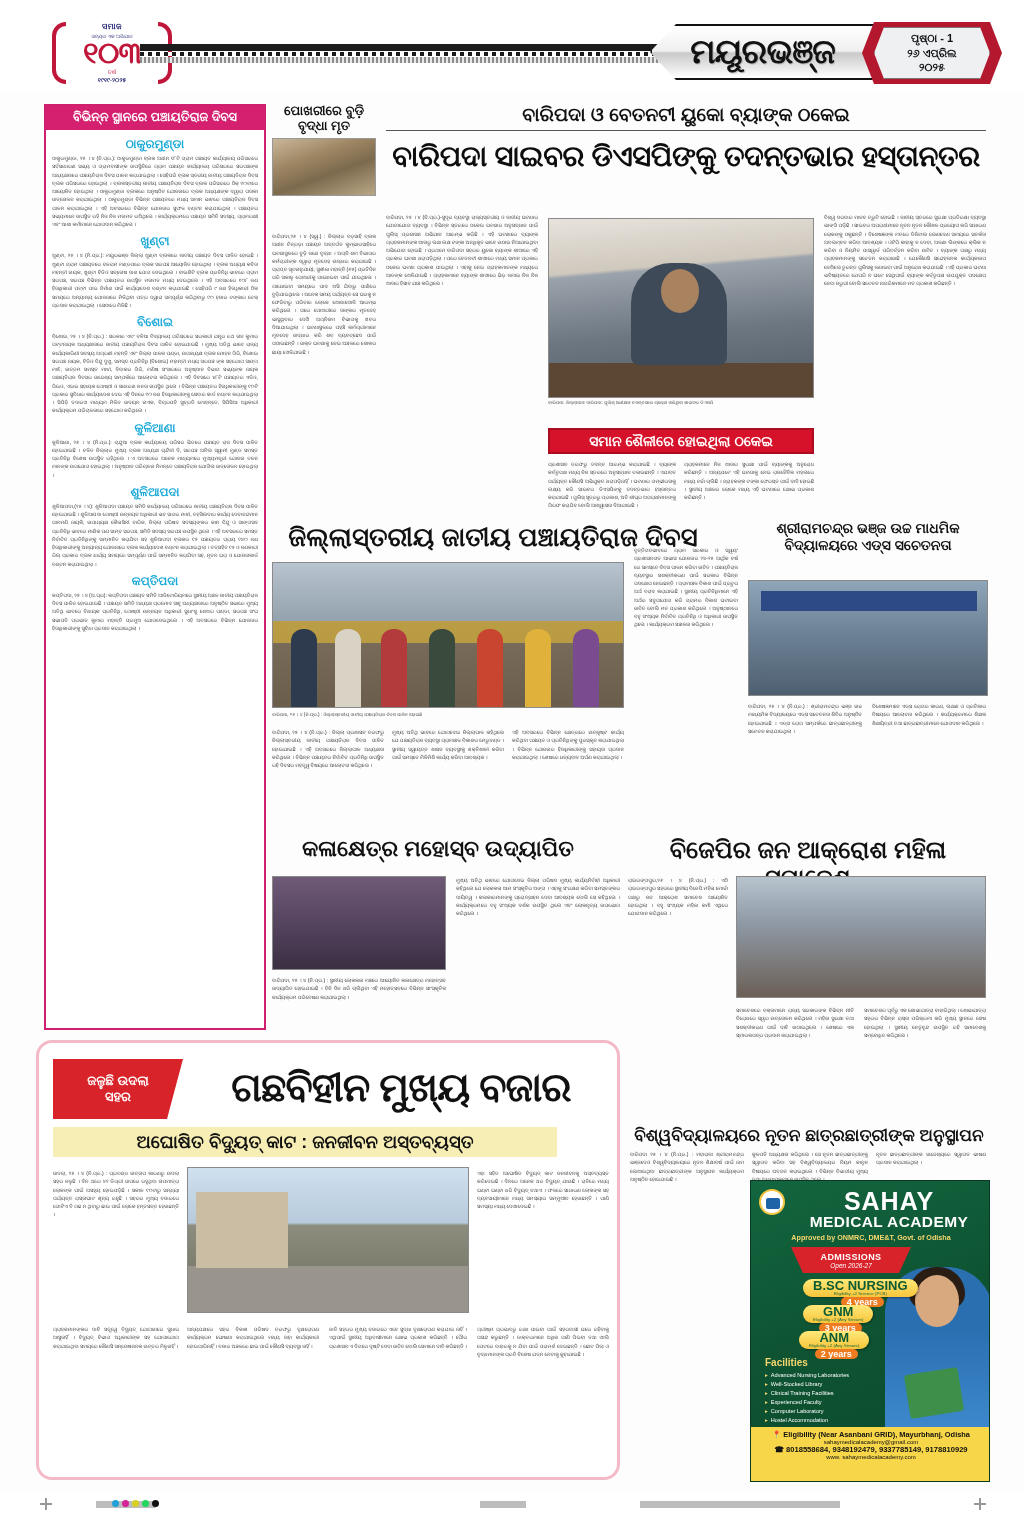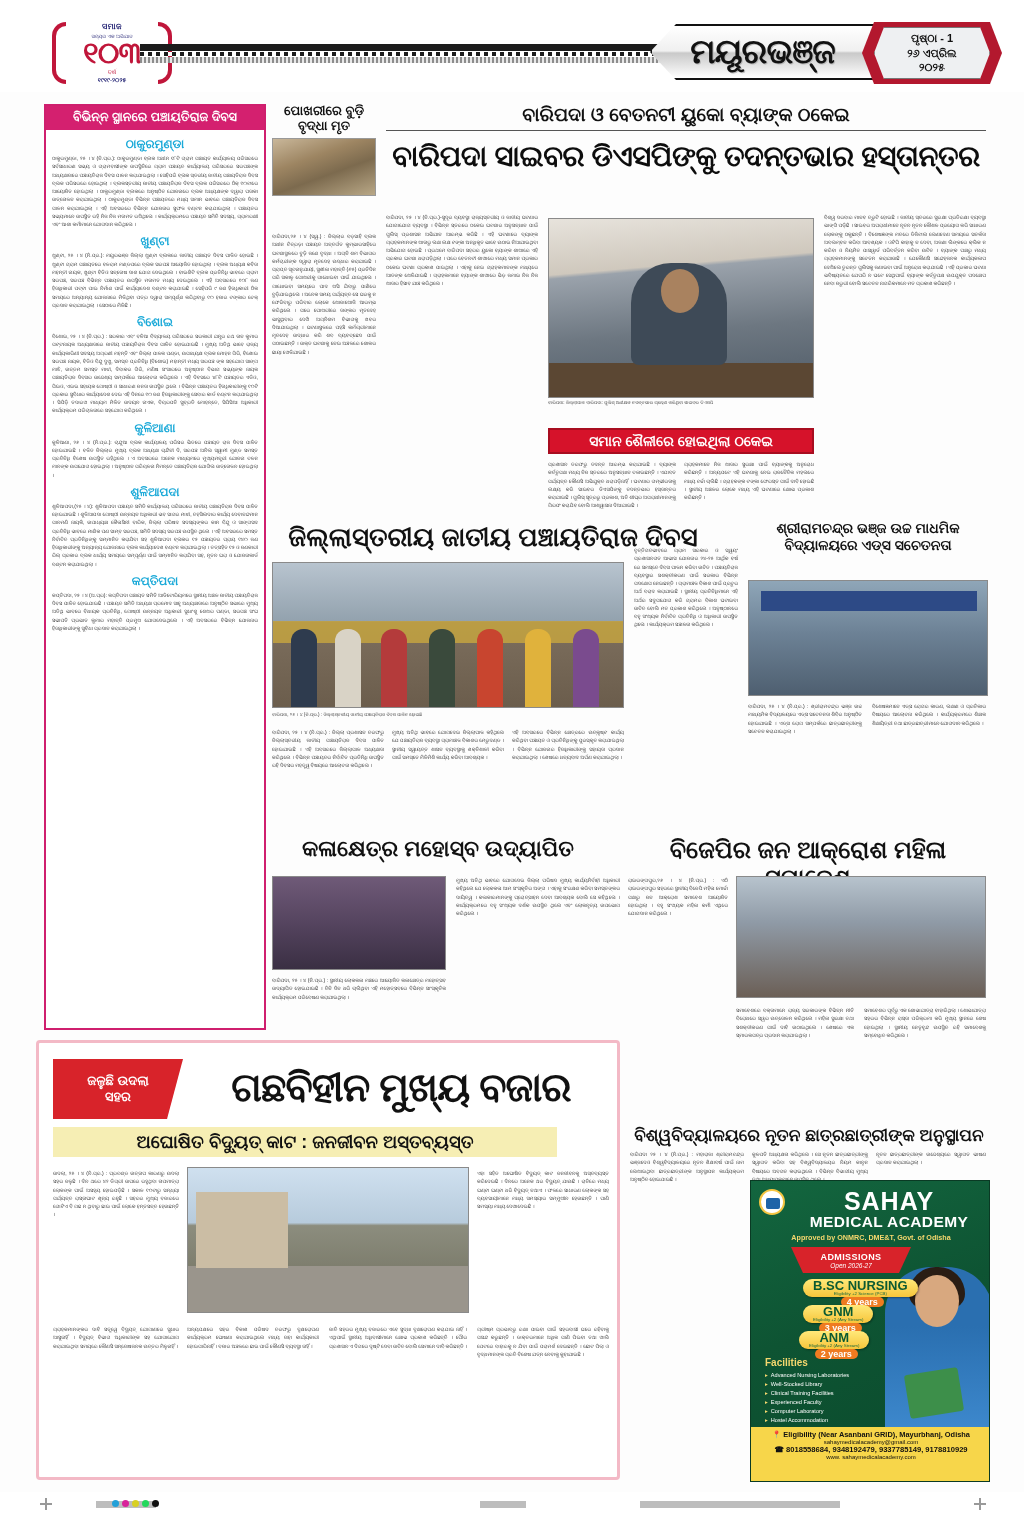--- a/index.html
+++ b/index.html
@@ -183,21 +183,21 @@
   }
   .low-col-1 { position:absolute; left:272px; top:976px; width:174px; }
   .low-col-2 { position:absolute; left:456px; top:876px; width:164px; }
   .low-col-3 { position:absolute; left:628px; top:876px; width:100px; }
   .low-col-4 { position:absolute; left:736px; top:1006px; width:118px; }
   .low-col-5 { position:absolute; left:864px; top:1006px; width:122px; }
 
   
   .feature {
     position:absolute; left:36px; top:1040px; width:584px; height:440px;
-    border:3px solid #f3b9c6; border-radius:4px; background:#fff;
+    border:3px solid #f3b9c6; border-radius:16px; background:#fff;
   }
   .feature-tag {
     position:absolute; left:14px; top:16px; width:130px; height:60px;
     background:#d8232a; color:#fff; text-align:center;
     display:flex; flex-direction:column; align-items:center; justify-content:center;
     font-size:13px; font-weight:bold; line-height:1.25;
     clip-path: polygon(0 0, 100% 0, calc(100% - 16px) 100%, 0 100%);
     box-shadow:2px 2px 3px rgba(0,0,0,.3);
   }
   .feature-title {

